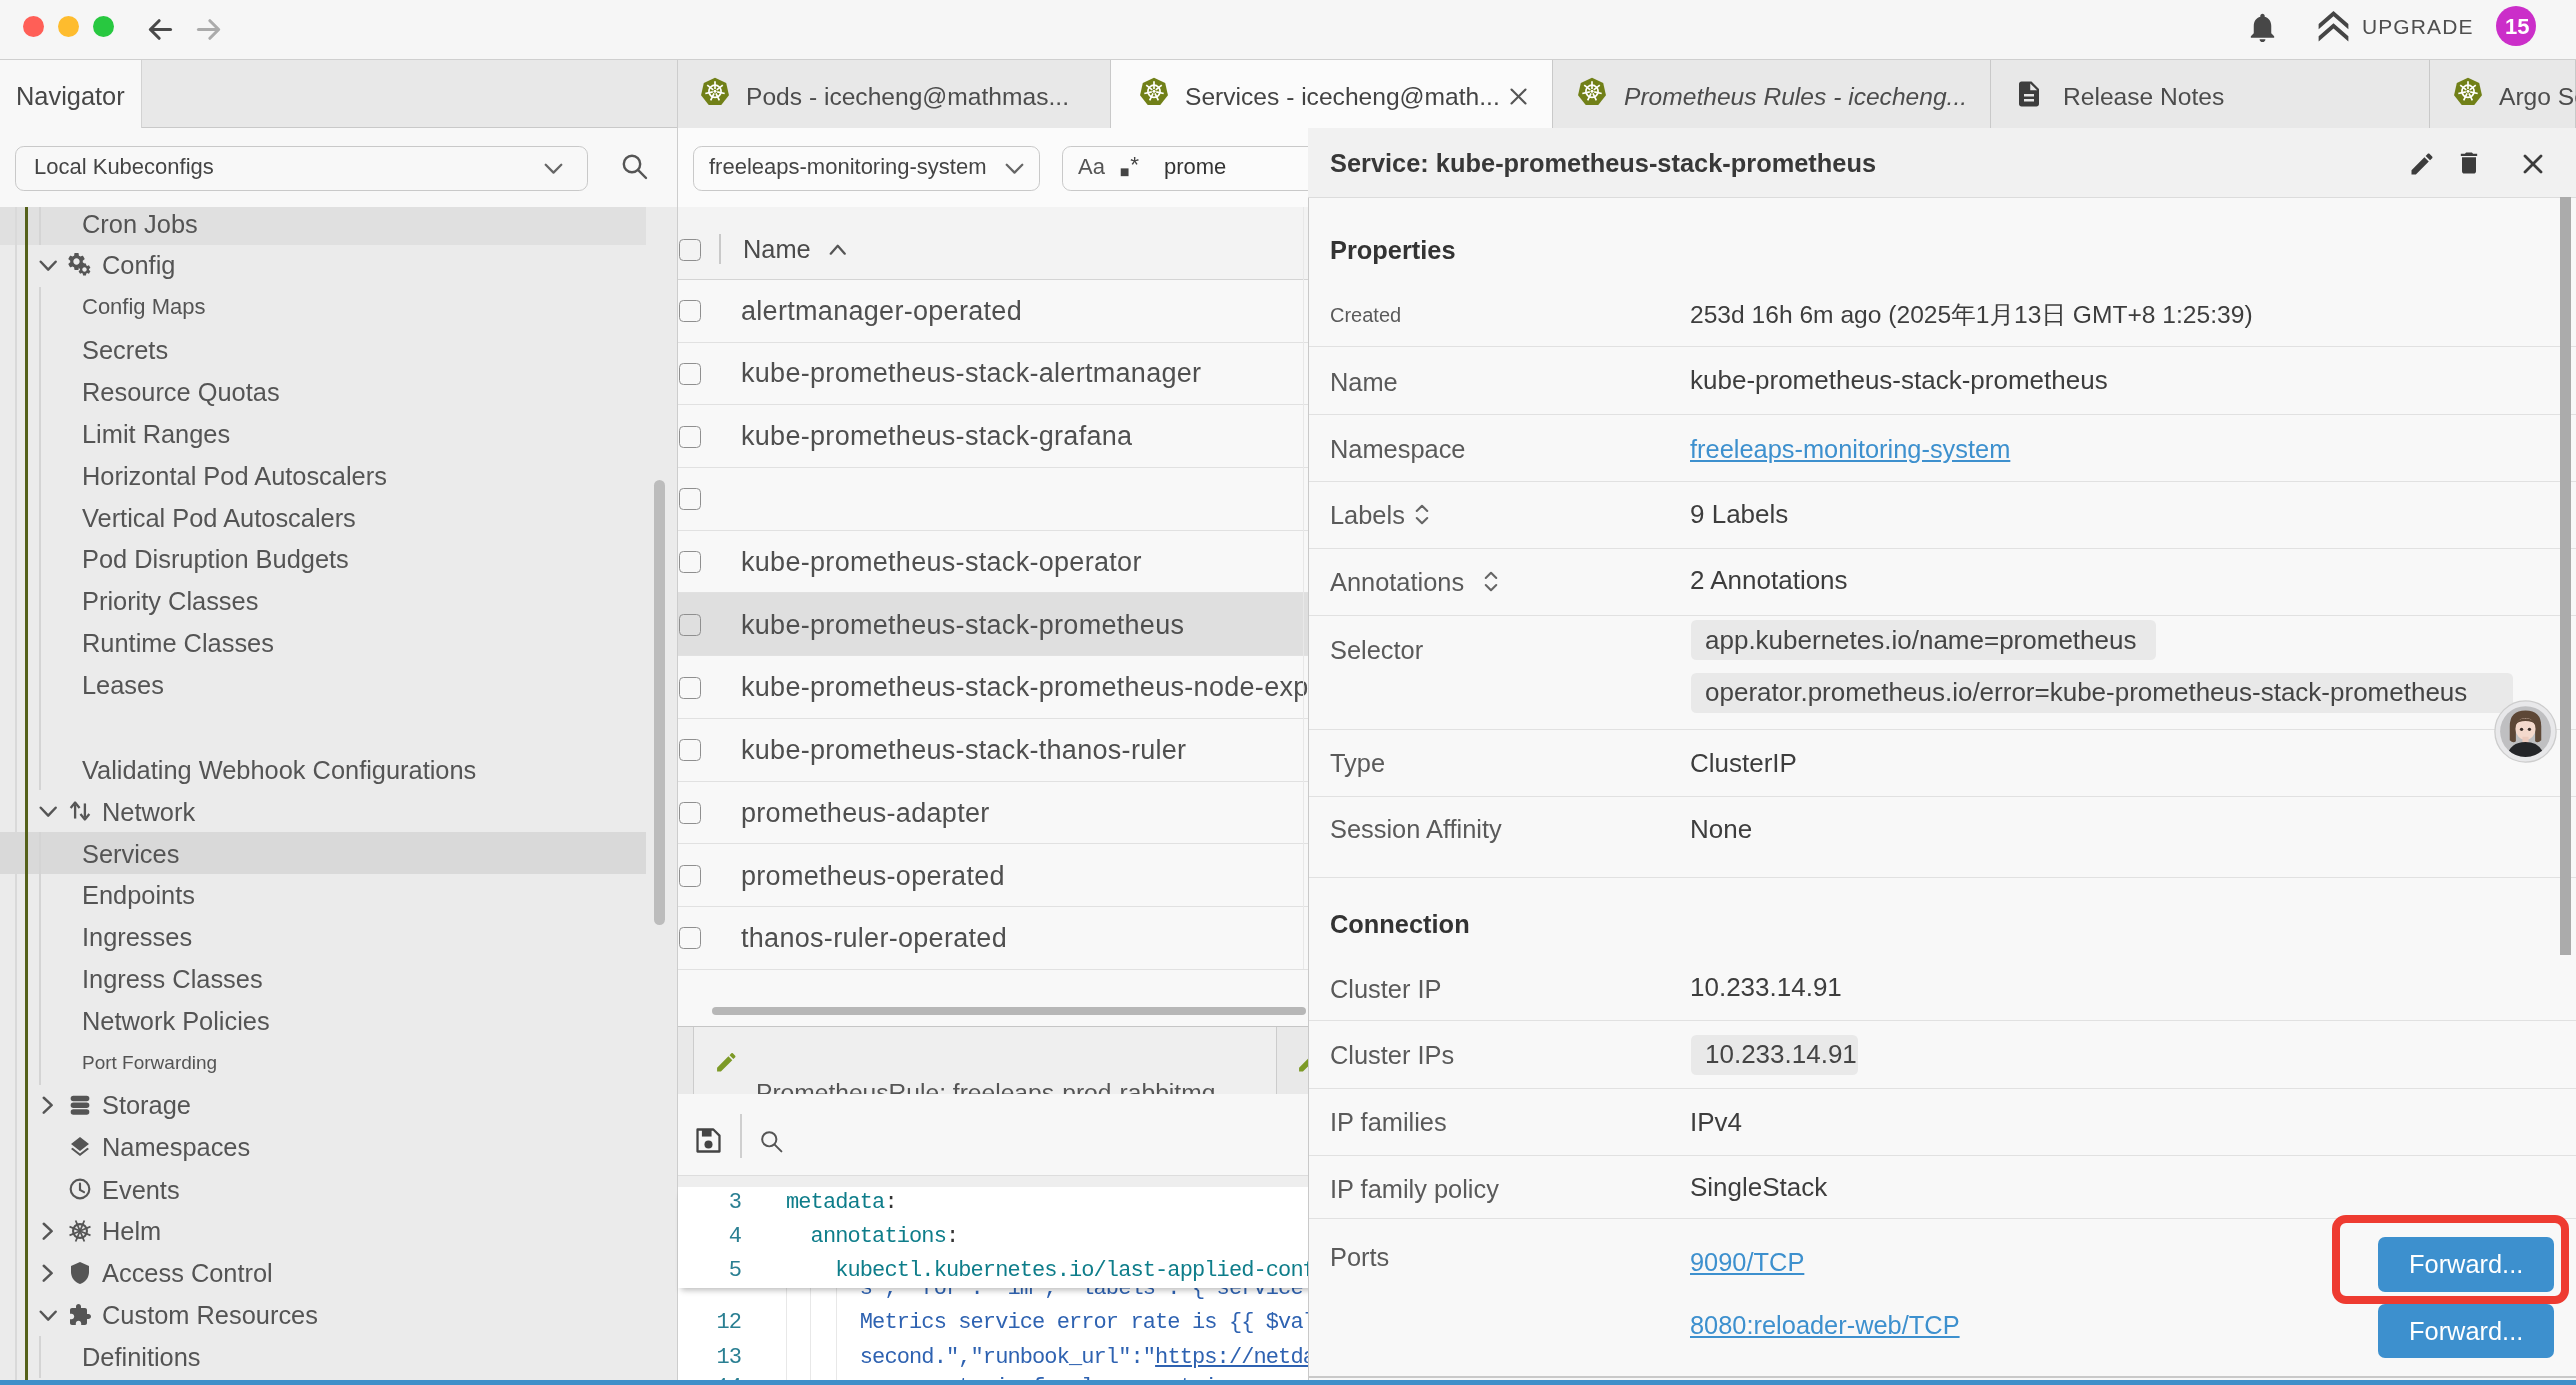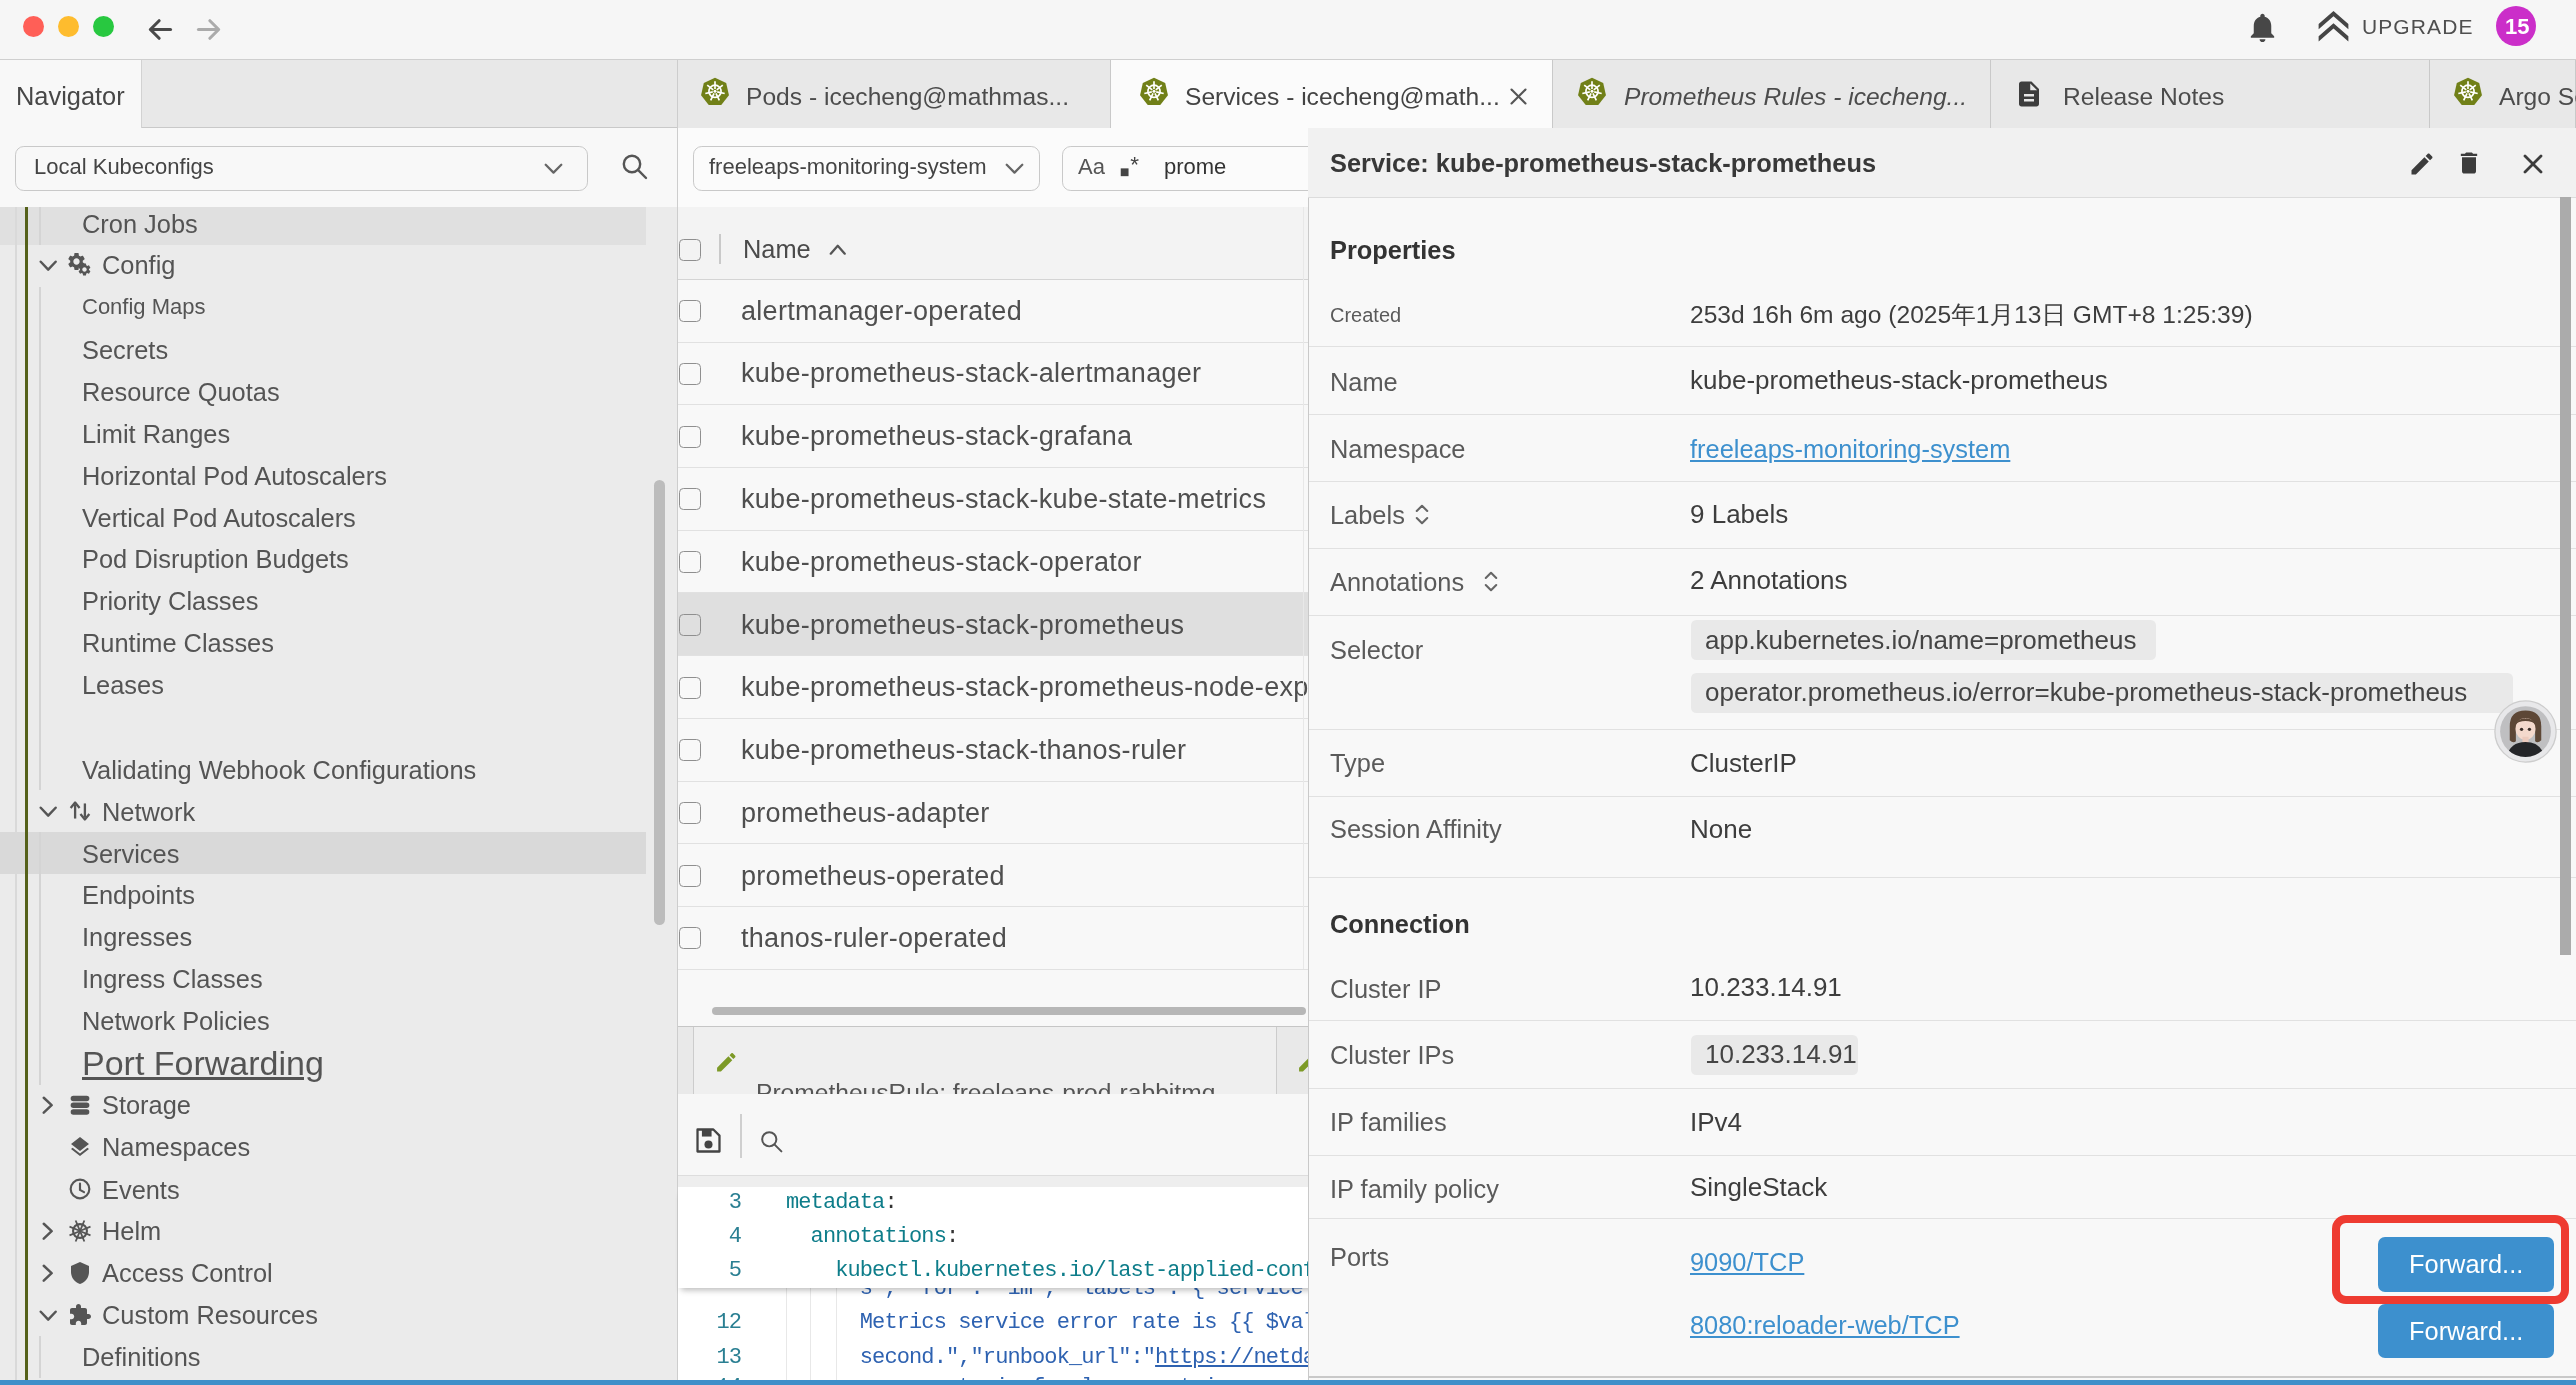--- a/index.html
+++ b/index.html
@@ -146,21 +146,21 @@
       <polyline points="3,10 8,4 13,10" fill="none" stroke="#555" stroke-width="2.6" stroke-linejoin="round"></polyline>
       <line x1="19" y1="5" x2="19" y2="21" stroke="#555" stroke-width="2.6"></line>
       <polyline points="14,17 19,23 24,17" fill="none" stroke="#555" stroke-width="2.6" stroke-linejoin="round"></polyline>
     </svg>
 <div class="abs " style="left:102px;top:793px;height:38px;line-height:38px;font-size:25.4px;color:#545454;font-weight:normal;white-space:pre;">Network</div>
 <div class="abs " style="left:82px;top:835px;height:38px;line-height:38px;font-size:25.4px;color:#545454;font-weight:normal;white-space:pre;">Services</div>
 <div class="abs " style="left:82px;top:876px;height:38px;line-height:38px;font-size:25.4px;color:#545454;font-weight:normal;white-space:pre;">Endpoints</div>
 <div class="abs " style="left:82px;top:918px;height:38px;line-height:38px;font-size:25.4px;color:#545454;font-weight:normal;white-space:pre;">Ingresses</div>
 <div class="abs " style="left:82px;top:960px;height:38px;line-height:38px;font-size:25.4px;color:#545454;font-weight:normal;white-space:pre;">Ingress Classes</div>
 <div class="abs " style="left:82px;top:1002px;height:38px;line-height:38px;font-size:25.4px;color:#545454;font-weight:normal;white-space:pre;">Network Policies</div>
-<div class="abs " style="left:82px;top:1044px;height:38px;line-height:38px;font-size:34px;color:#545454;font-weight:normal;white-space:pre;text-decoration:underline;">Port Forwarding</div>
+<div class="abs " style="left:82px;top:1044px;height:38px;line-height:38px;font-size:19px;color:#545454;font-weight:normal;white-space:pre;">Port Forwarding</div>
 <svg class="abs" style="left:42px;top:1096px;" width="11.4" height="18.4" viewBox="0 0 13 21" xmlns="http://www.w3.org/2000/svg">
       <polyline points="2,2 11,10.5 2,19" fill="none" stroke="#555" stroke-width="2.8" stroke-linecap="round" stroke-linejoin="round"></polyline>
     </svg>
 <svg class="abs" style="left:68px;top:1093px;" width="24" height="24" viewBox="0 0 27 27" xmlns="http://www.w3.org/2000/svg">
       <rect x="3" y="3" width="21" height="6.2" rx="3" fill="#555"></rect>
       <rect x="3" y="10.6" width="21" height="6.2" rx="3" fill="#555"></rect>
       <rect x="3" y="18.2" width="21" height="6.2" rx="3" fill="#555"></rect>
     </svg>
 <div class="abs " style="left:102px;top:1086px;height:38px;line-height:38px;font-size:25.4px;color:#545454;font-weight:normal;white-space:pre;">Storage</div>
 <svg class="abs" style="left:68px;top:1135px;" width="24" height="24" viewBox="0 0 24 24" xmlns="http://www.w3.org/2000/svg">
@@ -231,21 +231,20 @@
 <div class="abs " style="left:679px;top:300px;width:22px;height:22px;border:1.8px solid #8f8f8f;border-radius:4.4px;background:transparent;box-sizing:border-box"></div>
 <div class="abs " style="left:741px;top:291px;height:40px;line-height:40px;font-size:27px;color:#4f4f4f;font-weight:normal;white-space:pre;letter-spacing:0.3px">alertmanager-operated</div>
 <div class="abs " style="left:678px;top:404px;width:1507px;height:0.9px;background:#e1e1e1"></div>
 <div class="abs " style="left:679px;top:363px;width:22px;height:22px;border:1.8px solid #8f8f8f;border-radius:4.4px;background:transparent;box-sizing:border-box"></div>
 <div class="abs " style="left:741px;top:353px;height:40px;line-height:40px;font-size:27px;color:#4f4f4f;font-weight:normal;white-space:pre;letter-spacing:0.3px">kube-prometheus-stack-alertmanager</div>
 <div class="abs " style="left:678px;top:467px;width:1507px;height:0.9px;background:#e1e1e1"></div>
 <div class="abs " style="left:679px;top:426px;width:22px;height:22px;border:1.8px solid #8f8f8f;border-radius:4.4px;background:transparent;box-sizing:border-box"></div>
 <div class="abs " style="left:741px;top:416px;height:40px;line-height:40px;font-size:27px;color:#4f4f4f;font-weight:normal;white-space:pre;letter-spacing:0.3px">kube-prometheus-stack-grafana</div>
 <div class="abs " style="left:678px;top:530px;width:1507px;height:0.9px;background:#e1e1e1"></div>
 <div class="abs " style="left:679px;top:488px;width:22px;height:22px;border:1.8px solid #8f8f8f;border-radius:4.4px;background:transparent;box-sizing:border-box"></div>
-<div class="abs " style="left:741px;top:479px;height:40px;line-height:40px;font-size:27px;color:#4f4f4f;font-weight:normal;white-space:pre;letter-spacing:0.3px">kube-prometheus-stack-kube-state-metrics</div>
 <div class="abs " style="left:678px;top:592px;width:1507px;height:0.9px;background:#e1e1e1"></div>
 <div class="abs " style="left:679px;top:551px;width:22px;height:22px;border:1.8px solid #8f8f8f;border-radius:4.4px;background:transparent;box-sizing:border-box"></div>
 <div class="abs " style="left:741px;top:542px;height:40px;line-height:40px;font-size:27px;color:#4f4f4f;font-weight:normal;white-space:pre;letter-spacing:0.3px">kube-prometheus-stack-operator</div>
 <div class="abs " style="left:678px;top:655px;width:1507px;height:0.9px;background:#e1e1e1"></div>
 <div class="abs " style="left:679px;top:614px;width:22px;height:22px;border:1.8px solid #8f8f8f;border-radius:4.4px;background:transparent;box-sizing:border-box"></div>
 <div class="abs " style="left:741px;top:605px;height:40px;line-height:40px;font-size:27px;color:#4f4f4f;font-weight:normal;white-space:pre;letter-spacing:0.3px">kube-prometheus-stack-prometheus</div>
 <div class="abs " style="left:678px;top:718px;width:1507px;height:0.9px;background:#e1e1e1"></div>
 <div class="abs " style="left:679px;top:677px;width:22px;height:22px;border:1.8px solid #8f8f8f;border-radius:4.4px;background:transparent;box-sizing:border-box"></div>
 <div class="abs " style="left:741px;top:667px;height:40px;line-height:40px;font-size:27px;color:#4f4f4f;font-weight:normal;white-space:pre;letter-spacing:0.3px">kube-prometheus-stack-prometheus-node-exporter</div>
 <div class="abs " style="left:678px;top:781px;width:1507px;height:0.9px;background:#e1e1e1"></div>

